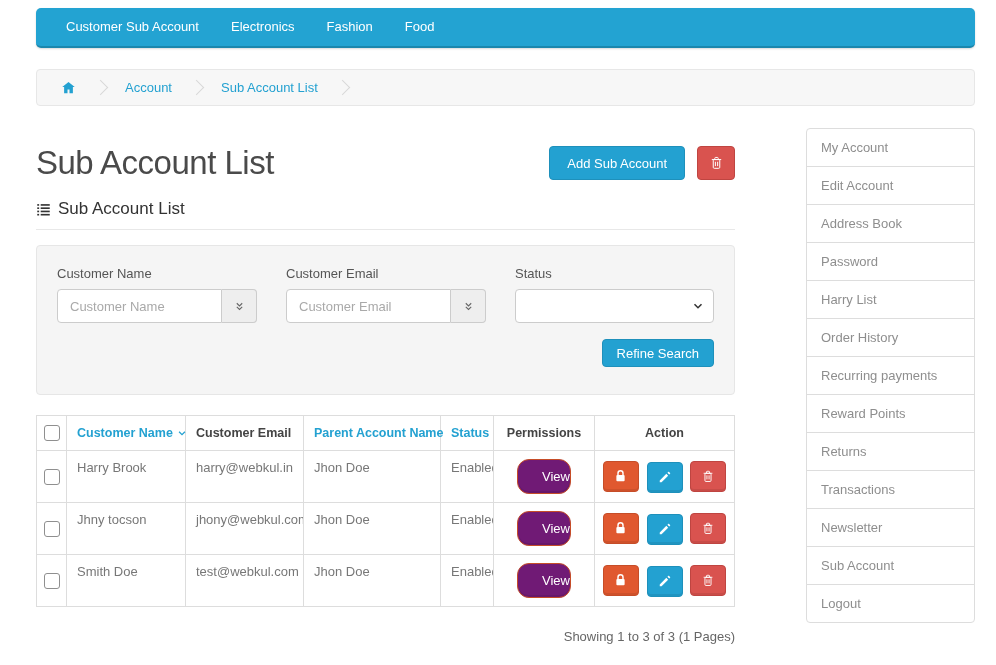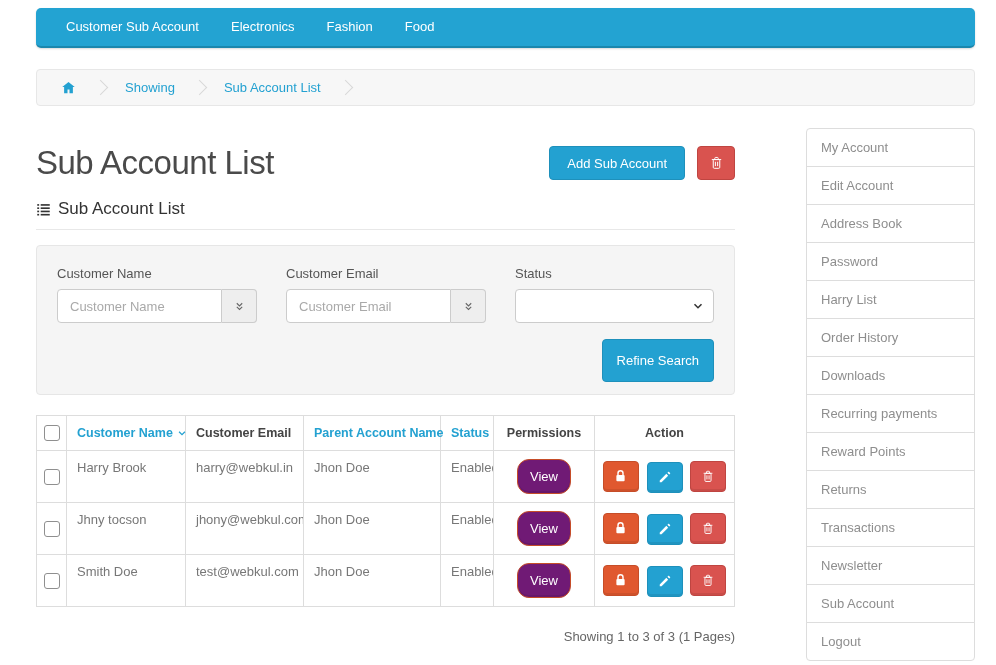--- a/index.html
+++ b/index.html
@@ -30,41 +30,41 @@
   .crumb-sep { width:11px; height:11px; border-top:1px solid #d8d8d8; border-right:1px solid #d8d8d8; transform:rotate(45deg); margin:0 5px; flex:none; }
 
   
   .content { display:flex; justify-content:space-between; margin-top:22px; }
   .main { width:699px; }
   .aside { width:169px; }
 
   .title-row { display:flex; justify-content:space-between; align-items:center; margin-top:16px; }
   h1 { font-size:33px; font-weight:400; color:#4a4a4a; letter-spacing:-0.5px; }
   .btns { display:flex; gap:12px; align-items:center; }
-  .btn { cursor:pointer; font-family:inherit; }
+  .btn { cursor:pointer; font-family:inherit;text-align:right; }
   .btn-add { background:#23a1d1; color:#fff; border:1px solid #1e90bb; border-radius:4px; height:34px; padding:0 17px; font-size:13px; }
   .btn-del-top { background:#d9534f; border:1px solid #bf4541; border-radius:4px; height:34px; width:38px; display:flex; align-items:center; justify-content:center; }
 
   .panel-heading { margin-top:17px; display:flex; align-items:center; gap:7px; font-size:17px; color:#333; }
   hr.rule { border:none; border-top:1px solid #e8e8e8; margin-top:10px; }
 
   
   .well { margin-top:15px; background:#f5f5f5; border:1px solid #e6e6e6; border-radius:4px; padding:20px; height:150px; }
   .filter-grid { display:flex; gap:29px; }
   .ffield { width:200px; }
   .flabel { font-size:13px; color:#555; margin-bottom:8px; display:block; }
   .input-group { display:flex; height:34px; }
   .input-group input { flex:1; min-width:0; border:1px solid #ccc; border-radius:4px 0 0 4px; padding:0 12px; font-size:13px; color:#555; background:#fff; outline:none; font-family:inherit; }
   .input-group input::placeholder { color:#a9a9a9; }
   .addon { width:35px; background:#eee; border:1px solid #ccc; border-left:none; border-radius:0 4px 4px 0; display:flex; align-items:center; justify-content:center; cursor:pointer; }
   .select-wrap { position:relative; height:34px; }
   .select-wrap select { width:100%; height:100%; appearance:none; -webkit-appearance:none; border:1px solid #ccc; border-radius:4px; background:#fff; padding:0 12px; font-size:13px; color:#555; cursor:pointer; outline:none; }
   .select-caret { position:absolute; right:9px; top:10px; pointer-events:none; line-height:0; }
   .refine-row { display:flex; justify-content:flex-end; margin-top:16px; }
-  .btn-refine { background:#23a1d1; color:#fff; border:1px solid #1e90bb; border-radius:4px; height:43px; padding:0 14px; font-size:13px; }
+  .btn-refine { background:#23a1d1; color:#fff; border:1px solid #1e90bb; border-radius:4px; height:28px; padding:0 14px; font-size:13px; }
 
   
   table.grid { margin-top:20px; width:100%; border-collapse:collapse; table-layout:fixed; }
   .grid th, .grid td { border:1px solid #ddd; }
   .grid th { padding:9px 10px; color:#444; font-weight:bold; text-align:left; font-size:12.5px; height:35px; white-space:nowrap; }
   .grid th.c, .grid td.c { text-align:center; vertical-align:middle; padding:8px 4px; }
   .th-link { color:#23a1d1; cursor:pointer; display:inline-flex; align-items:center; gap:4px; }
   .grid td { color:#777; padding:9px 10px; vertical-align:top; font-size:13px; height:51px; overflow:hidden; white-space:nowrap; }
   .cb { appearance:none; -webkit-appearance:none; width:16px; height:16px; border:1px solid #8f8f8f; border-radius:3px; background:#fff; cursor:pointer; margin:0; vertical-align:middle; }
   .btn-view { background:#701a75; border:1px solid #c64d28; color:#fff; border-radius:12px; height:35px; width:54px; font-size:13px; box-shadow:inset 0 -2px rgba(0,0,0,.08); }
@@ -97,21 +97,21 @@
 
   <div class="breadcrumb">
     <span class="crumb-home">
       <span>
         <svg width="15" height="15" viewBox="0 0 24 24" fill="#23a1d1">
             <path d="M12 3 2 11.2h3V21h5.4v-6h3.2v6H19v-9.8h3z"></path>
           </svg>
       </span>
     </span>
     <span class="crumb-sep"></span>
-    <span class="crumb">Showing</span>
+    <span class="crumb">Account</span>
     <span class="crumb-sep"></span>
     <span class="crumb">Sub Account List</span>
     <span class="crumb-sep"></span>
   </div>
 
   <div class="content">
 
     <div class="main">
 
       <div class="title-row">
@@ -336,21 +336,20 @@
     </div>
 
     <div class="aside">
       <ul>
         <li>My Account</li>
         <li>Edit Account</li>
         <li>Address Book</li>
         <li>Password</li>
         <li>Harry List</li>
         <li>Order History</li>
-        <li>Downloads</li>
         <li>Recurring payments</li>
         <li>Reward Points</li>
         <li>Returns</li>
         <li>Transactions</li>
         <li>Newsletter</li>
         <li>Sub Account</li>
         <li>Logout</li>
       </ul>
     </div>
   </div>

